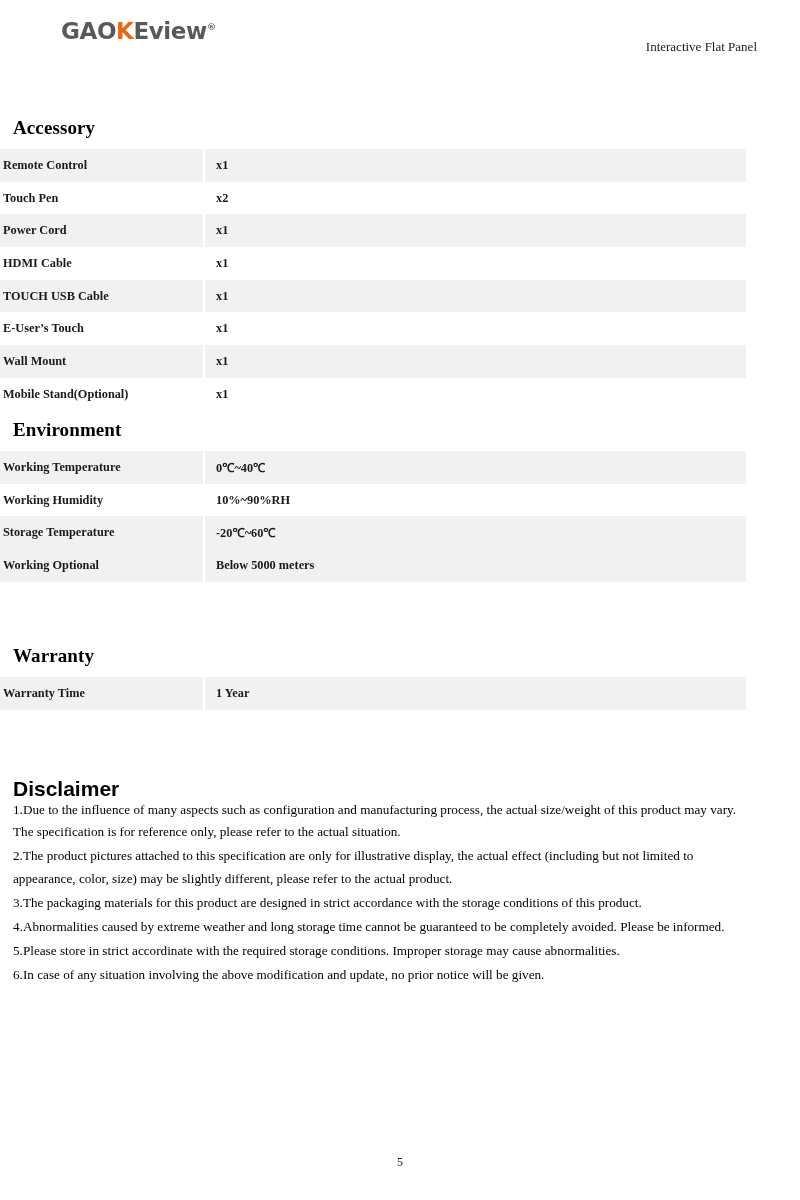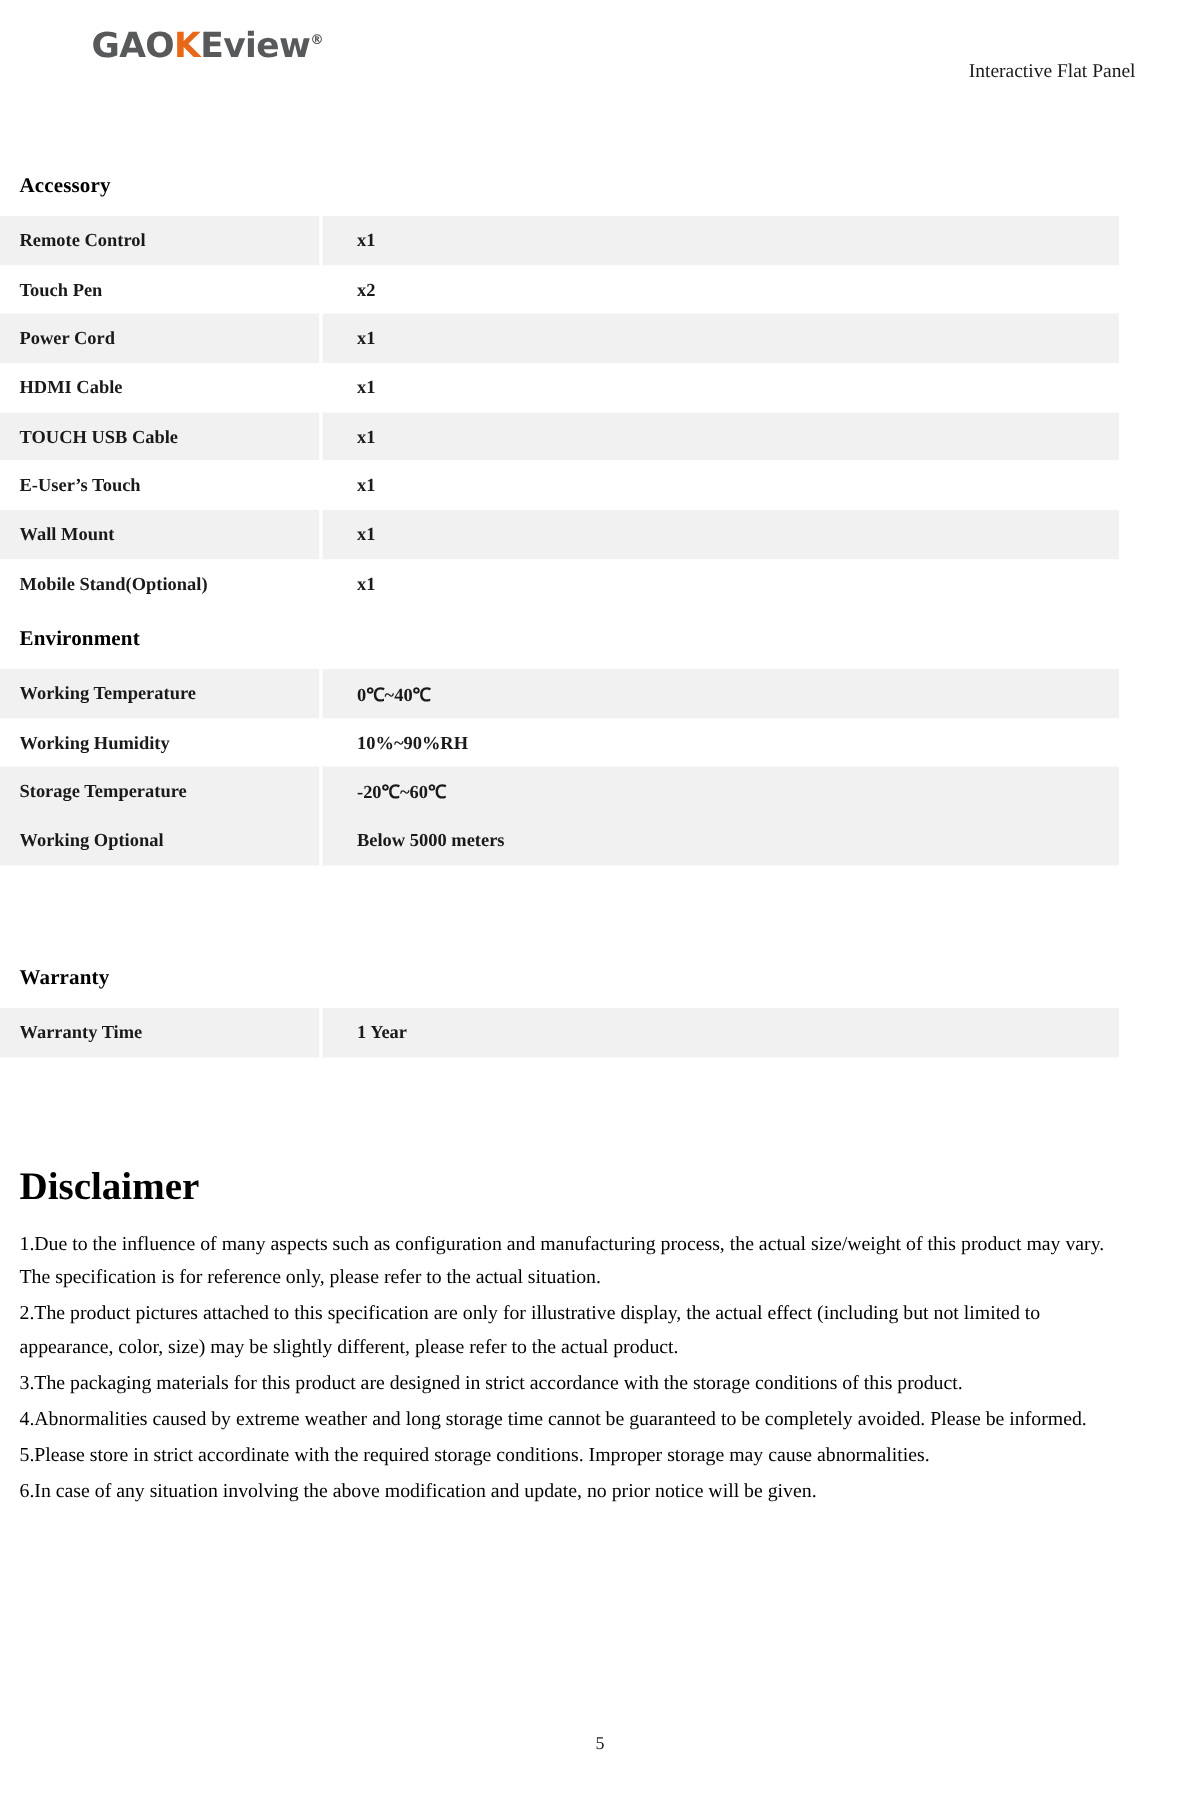--- a/index.html
+++ b/index.html
@@ -67,21 +67,21 @@
     position: absolute;
     left: 26px;
     top: 0;
     width: 746px;
   }
 
   .section { position: absolute; left: 0; }
   .section-title {
     font-family: "Liberation Serif", serif;
     font-weight: bold;
-    font-size: 14px;
+    font-size: 19px;
     line-height: 1;
     margin: 0 0 12px 13px;
     color: #000;
     letter-spacing: 0.1px;
   }
 
   
   .spec-table {
     width: 746px;
     border-collapse: separate;
@@ -93,40 +93,40 @@
     font-weight: bold;
     font-size: 12.3px;
     color: #1a1a1a;
     padding: 0;
     height: 32.7px;
     vertical-align: middle;
     white-space: nowrap;
   }
   .spec-table td.k {
     width: 200px;
-    padding-left: 13px;
+    padding-left: 3px;
   }
   .spec-table td.gap {
     width: 2px;
     background: #ffffff !important;
     padding: 0;
   }
   .spec-table td.v {
-    padding-left: 23px;
+    padding-left: 11px;
   }
   .spec-table tr.shaded td { background: #f1f1f1; }
   .spec-table tr.plain td  { background: #ffffff; }
 
   
   .disclaimer-title {
-    font-family: Liberation Serif, serif;
-    font-weight: bold;
-    font-size: 26px;
+    font-family: Liberation Sans, sans-serif;
+    font-weight: bold;
+    font-size: 21px;
     line-height: 1;
-    margin: 0 0 14px 13px;
+    margin: 0 0 0 13px;
     color: #000;
   }
   .disclaimer-list {
     margin: 0;
     padding: 0;
     list-style: none;
     width: 742px;
     margin-left: 13px;
   }
   .disclaimer-list li {

